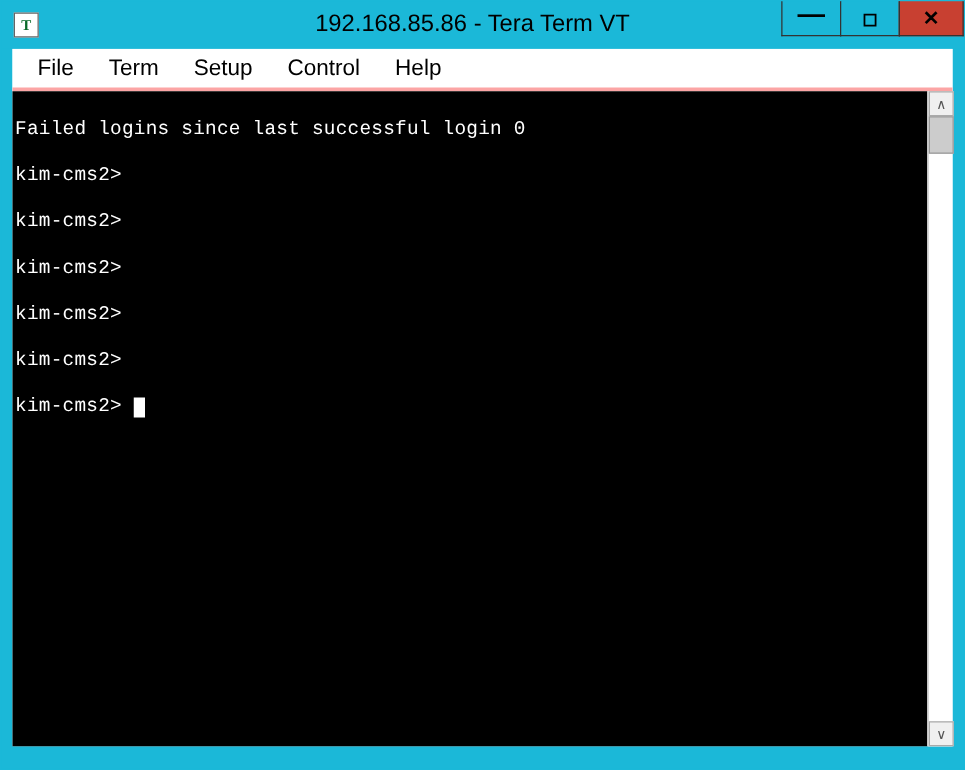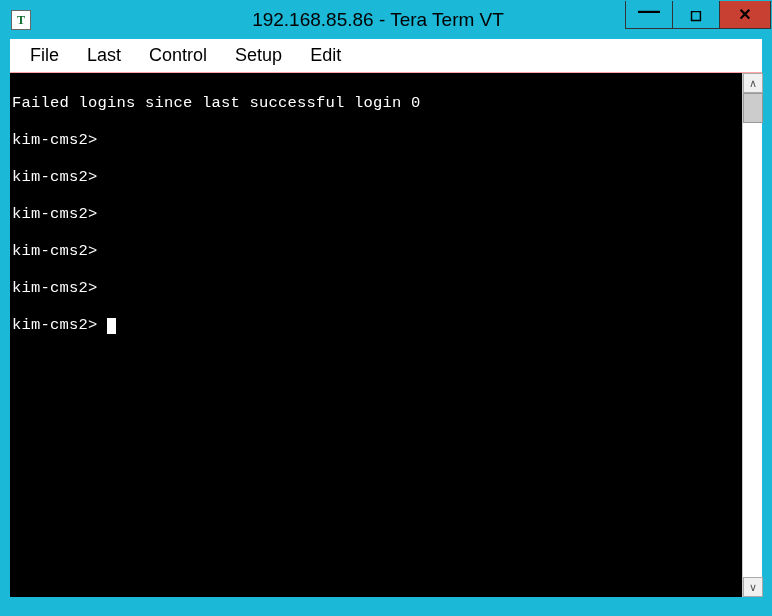--- a/index.html
+++ b/index.html
@@ -78,21 +78,21 @@
   .win-btn.close span { font-size: 16px; }
   .inner {
     margin: 0 9px 9px 9px;
     background: #fff;
   }
   .menubar {
     display: flex;
     align-items: center;
     height: 34px;
     background: #fff;
-    border-bottom: 1px solid #fca5a5;
+    border-bottom: 3px solid #fca5a5;
     padding-left: 6px;
   }
   .menu-item {
     font-size: 18px;
     color: #000;
     padding: 4px 14px;
     cursor: default;
   }
   .terminal-wrap {
     display: flex;
@@ -168,24 +168,24 @@
         </div>
       <div class="win-btn close">
           <span>✕</span>
         </div>
     </div>
   </div>
 
   <div class="inner">
     <div class="menubar">
       <div class="menu-item">File</div>
-      <div class="menu-item">Last</div>
+      <div class="menu-item">Term</div>
+      <div class="menu-item">Setup</div>
       <div class="menu-item">Control</div>
-      <div class="menu-item">Setup</div>
-      <div class="menu-item">Edit</div>
+      <div class="menu-item">Help</div>
     </div>
 
     <div class="terminal-wrap">
       <div class="terminal">
 <span class="term-line">Failed logins since last successful login 0</span>
 <span class="term-line">kim-cms2&gt;</span>
 <span class="term-line">kim-cms2&gt;</span>
 <span class="term-line">kim-cms2&gt;</span>
 <span class="term-line">kim-cms2&gt;</span>
 <span class="term-line">kim-cms2&gt;</span>

